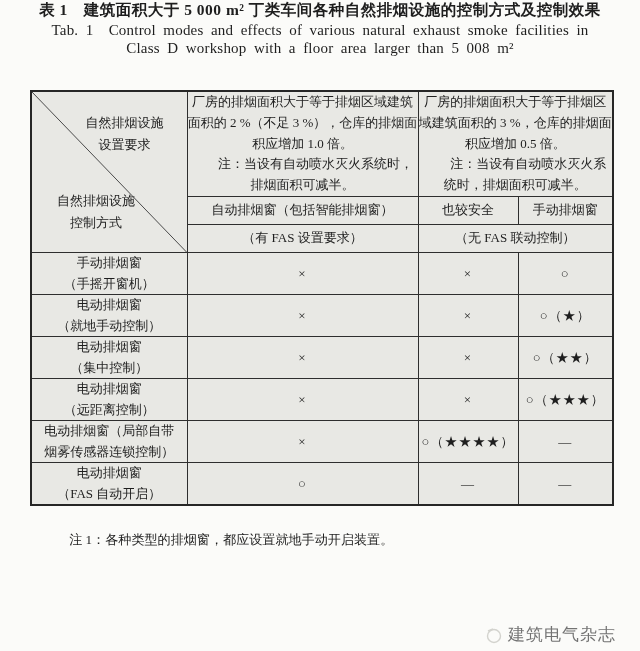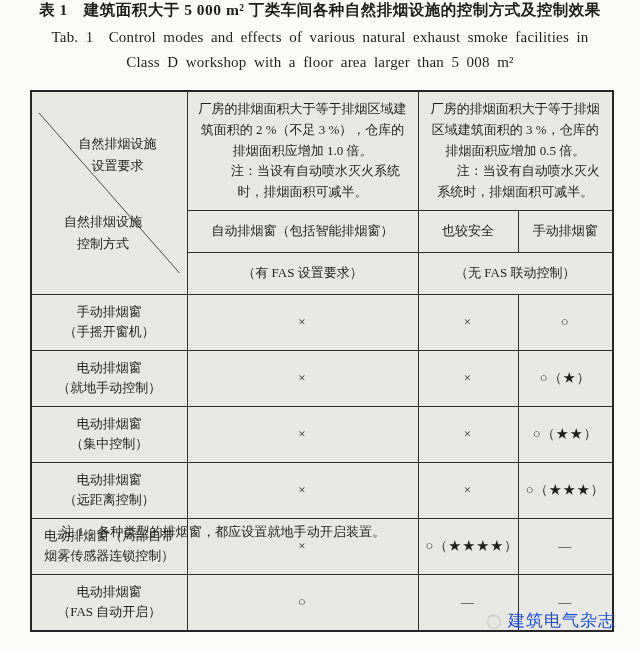--- a/index.html
+++ b/index.html
@@ -12,35 +12,35 @@
   }
   .page{position:relative;width:640px;height:651px;overflow:hidden;}
 
   
   .title-zh{
     margin-top:0;text-align:center;
     font-weight:bold;font-size:15.5px;letter-spacing:.5px;
     white-space:nowrap;
   }
   .title-en{
-    text-align:center;font-size:15px;margin-top:7px;
+    text-align:center;font-size:15px;margin-top:0;
     word-spacing:3.5px;letter-spacing:.2px;white-space:nowrap;
   }
 
   
   table.main{
     position:absolute;left:30px;top:90px;width:582px;
     border-collapse:collapse;table-layout:fixed;
     background:#e8e8e4;
     border:2px solid #262626;
   }
   table.main td{
     border:1px solid #2e2e2e;
     font-size:13px;text-align:center;vertical-align:middle;
-    padding:7px;overflow:visible;
+    padding:0;overflow:visible;
   }
   td.req{
     text-align:left;vertical-align:top;
     padding:3px 6px 2px 7px;
     font-size:12.6px;line-height:1.6;
     white-space:pre-line;height:96px;
   }
   tr.subrow td{height:27px;white-space:nowrap;}
   tr.fasrow td{height:27px;white-space:nowrap;}
   tr.datarow td{height:41px;}
@@ -58,27 +58,27 @@
   .corner-bottom{
     position:absolute;bottom:18px;left:8px;width:112px;
     text-align:center;font-size:13px;line-height:1.7;white-space:pre-line;
   }
 
   
   .notes{
     position:absolute;left:31px;top:517px;width:581px;
     font-size:13.1px;line-height:1.66;text-align:justify;
   }
-  .notes p{margin:4px;text-indent:2em;}
+  .notes p{margin:12px;text-indent:2em;}
 
   
   .watermark{
-    position:absolute;right:24px;bottom:19px;
+    position:absolute;right:24px;bottom:5px;
     display:flex;align-items:center;gap:4px;
-    color:#1d4ed8;font-size:17px;letter-spacing:1px;
+    color:#737373;font-size:17px;letter-spacing:1px;
     user-select:none;
   }
   .watermark svg{display:block;}
 </style>
 </head>
 <body>
 
 <div class="page">
 
   <div class="title-zh">表 1　建筑面积大于 5 000 m² 丁类车间各种自然排烟设施的控制方式及控制效果</div>

